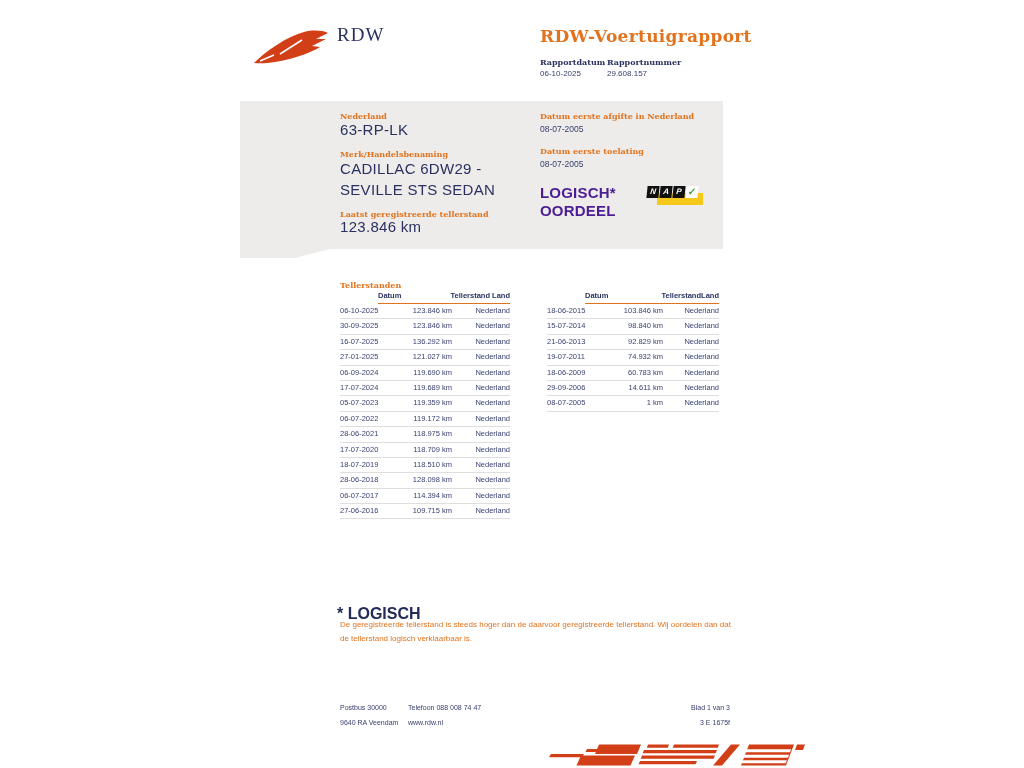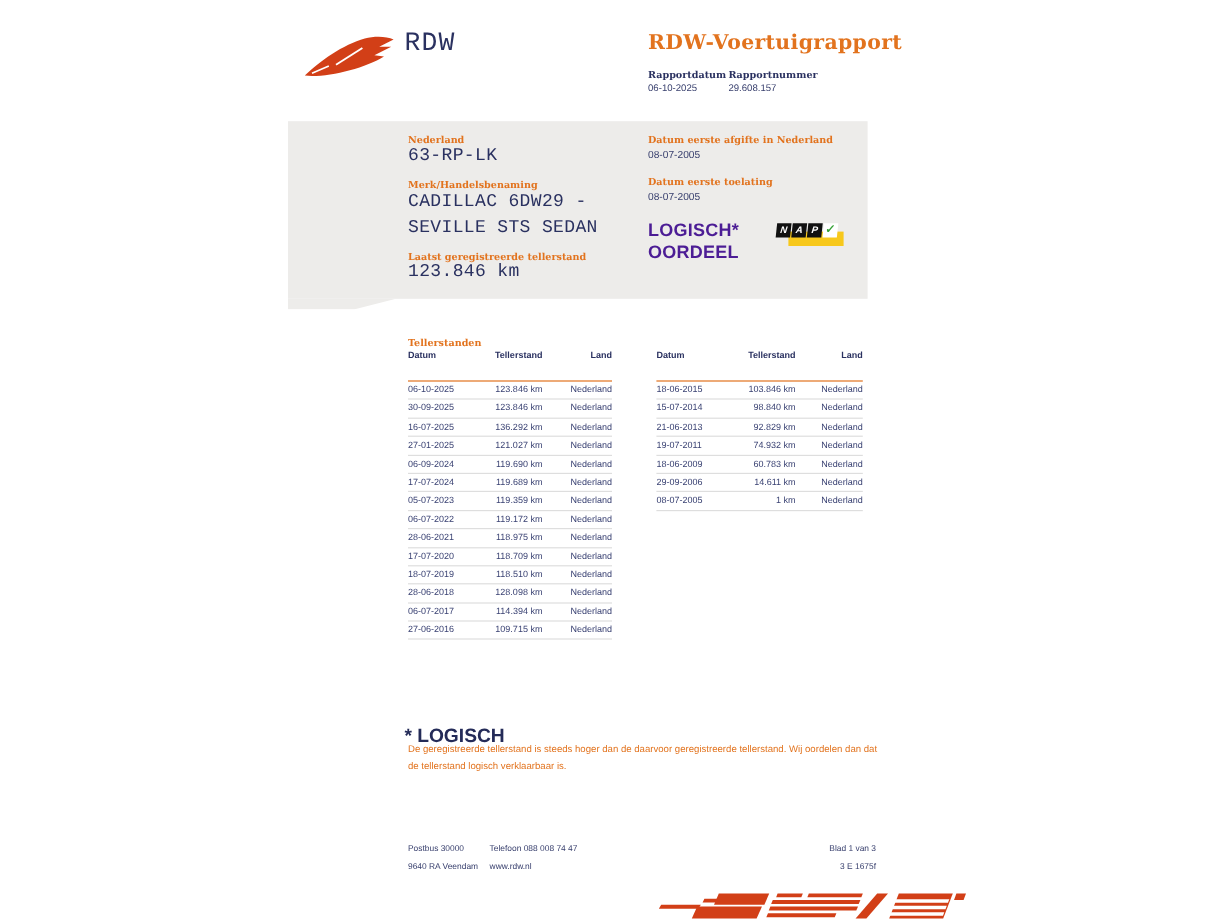--- a/index.html
+++ b/index.html
@@ -1,51 +1,51 @@
 <!DOCTYPE html>
 <html><head>
 <meta charset="utf-8">
 <style>
   html,body{margin:0;padding:0;background:#fff;}
   .page{position:relative;width:1024px;height:768px;background:#ffffff;overflow:hidden;
         font-family:"Liberation Sans", sans-serif;color:#2a3160;}
   .abs{position:absolute;}
 
   
-  .logo-text{left:337px;top:24px;font-family:Liberation Mono, monospace;font-size:22px;
+  .logo-text{left:337px;top:24px;font-family:Liberation Serif, serif;font-size:19px;
              letter-spacing:1px;color:#2a3160;}
   .doc-title{left:540px;top:26px;font-family:"DejaVu Serif",serif;font-weight:bold;
              font-size:17px;letter-spacing:.3px;color:#e2731e;}
   .meta-label{font-family:"DejaVu Serif",serif;font-weight:bold;font-size:8px;color:#2a3160;}
   .meta-value{font-size:8px;color:#39406e;}
 
   
   .panel{left:240px;top:101px;width:483px;height:148px;background:#edecea;}
   .panel-notch{left:240px;top:249px;width:90px;height:9px;background:#edecea;
                clip-path:polygon(0 0,100% 0,61% 100%,0 100%);}
   .label-orange{font-family:"DejaVu Serif",serif;font-weight:bold;font-size:8px;color:#e2731e;}
-  .value-lg{font-family:Liberation Mono, monospace;font-size:15px;letter-spacing:.3px;color:#2a3160;}
+  .value-lg{font-family:Liberation Sans, sans-serif;font-size:15px;letter-spacing:.3px;color:#2a3160;}
   .value-sm{font-size:8.5px;color:#39406e;}
   .verdict{font-size:15px;font-weight:bold;line-height:18px;letter-spacing:.2px;color:#4c1d95;}
 
   
   .nap{left:647px;top:184px;width:56px;height:26px;}
   .nap-strip{position:absolute;left:10px;top:9px;width:46px;height:12px;background:#f7c81c;}
   .nap-tile{position:absolute;top:2px;width:12px;height:12px;background:#111;
             color:#fff;font-weight:bold;font-style:italic;font-size:8px;line-height:12px;
             text-align:center;transform:skewX(-6deg);}
   .nap-tile.check{background:#fff;color:#35a135;font-size:10px;font-style:normal;}
 
   
   .section-title{left:340px;top:280px;}
   .otable{position:absolute;top:291px;font-size:7.5px;color:#3a4273;}
   .t-left{left:340px;width:170px;}
   .t-right{left:547px;width:172px;}
-  .thead{display:flex;font-weight:bold;color:#2a3160;padding-bottom:17px;
-         border-bottom:1.5px solid #e2731e;}
+  .thead{display:flex;font-weight:bold;color:#2a3160;padding-bottom:3px;
+         border-bottom:1.5px solid #e2731e;margin-left:38px;}
   .trow{display:flex;height:14.4px;line-height:14.4px;border-bottom:1px solid #dedede;}
   .tc{white-space:nowrap;}
   .c0{flex:0 0 70px;text-align:left;}
   .c1{flex:0 0 42px;text-align:right;}
   .t-right .c1{flex-basis:46px;}
   .c2{flex:1;text-align:right;}
 
   
   .exp-title{left:337px;top:605px;font-size:16px;font-weight:bold;color:#242b58;}
   .exp-body{left:340px;top:618px;width:392px;font-size:8px;line-height:13.5px;color:#e2731e;}

